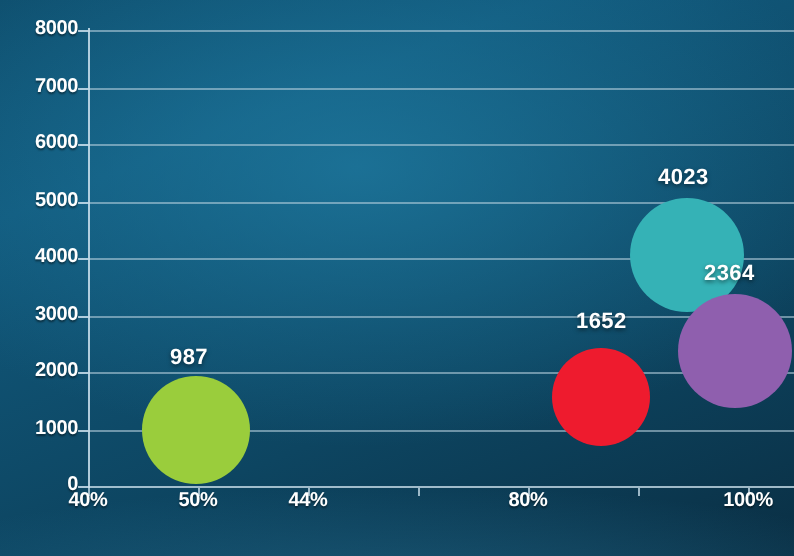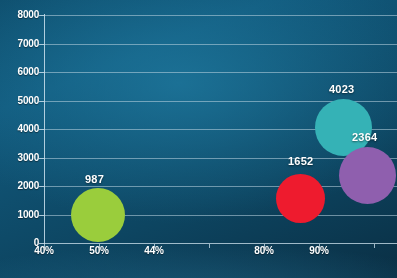--- a/index.html
+++ b/index.html
@@ -182,21 +182,21 @@
     <div class="tick-x" style="left:154px;"></div>
     <div class="tick-x" style="left:209px;"></div>
     <div class="tick-x" style="left:264px;"></div>
     <div class="tick-x" style="left:319px;"></div>
     <div class="tick-x" style="left:374px;"></div>
 
     <div class="xlabel" style="left:20px;">40%</div>
     <div class="xlabel" style="left:75px;">50%</div>
     <div class="xlabel" style="left:130px;">44%</div>
     <div class="xlabel" style="left:240px;">80%</div>
-    <div class="xlabel" style="left:295px;">90%</div>
+    <div class="xlabel" style="left:350px;">100%</div>
 
     <div class="bubble" style="left:71px; top:188px; width:54px; height:54px; background:#9ACD3C;"></div>
     <div class="bubble-label" style="left:85px; top:173px;">987</div>
 
     <div class="bubble" style="left:276px; top:174px; width:49px; height:49px; background:#EE1B2E;"></div>
     <div class="bubble-label" style="left:288px; top:155px;">1652</div>
 
     <div class="bubble" style="left:315px; top:99px; width:57px; height:57px; background:#35B2B6;"></div>
     <div class="bubble-label" style="left:329px; top:83px;">4023</div>
 

